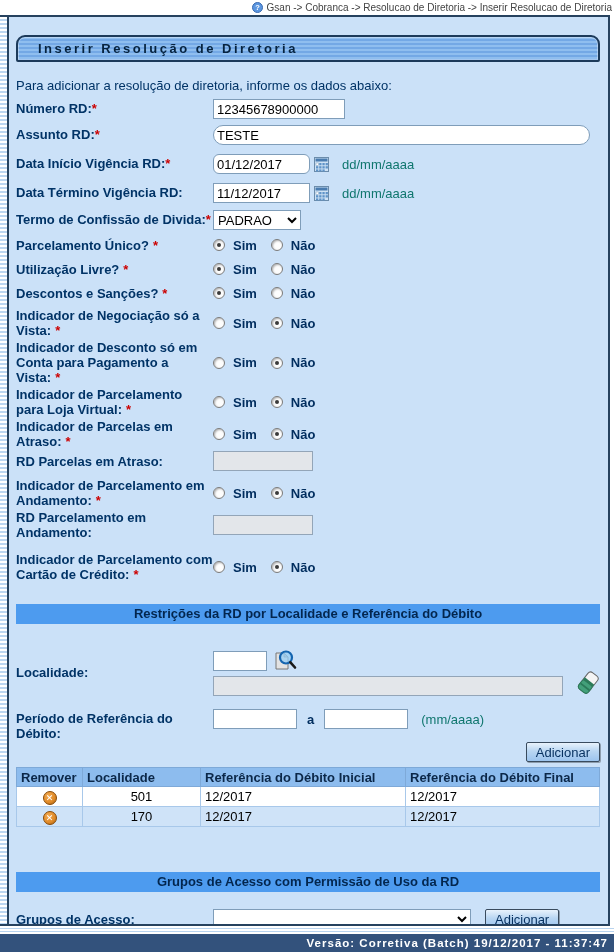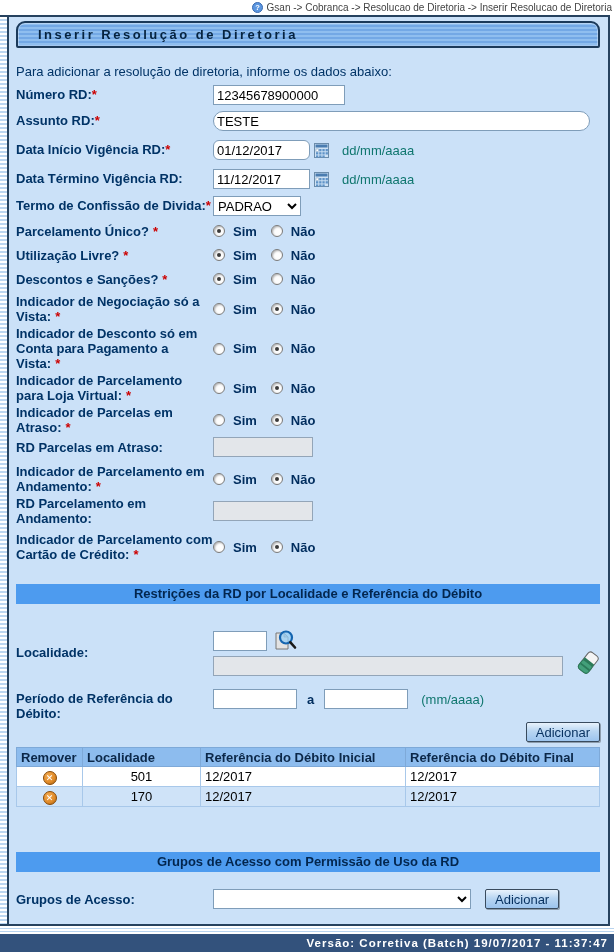--- a/index.html
+++ b/index.html
@@ -13,21 +13,21 @@
   .breadcrumb { font-size:10px; color:#444; white-space:nowrap; }
 
   
   .frame { position:absolute; top:15px; left:0; width:610px; height:911px; background:#cbe1f8;
            border:2px solid #26425f; border-left:none; }
   .stripe { position:absolute; top:0; left:0; width:9px; height:100%;
             background:repeating-linear-gradient(180deg,#ffffff 0 2px,#bcd6f0 2px 4px);
             border-right:2px solid #26425f; }
   .content { position:absolute; top:0; left:11px; width:595px; height:907px; padding:2px 6px 0 5px; overflow:hidden; }
 
-  .titlebar { height:27px; margin-top:2px; border:2px solid #1c3a5a; border-radius:9px 9px 2px 2px;
+  .titlebar { height:27px; margin-top:16px; border:2px solid #1c3a5a; border-radius:9px 9px 2px 2px;
               background:repeating-linear-gradient(180deg,#8fbeef 0 2px,#73a8e5 2px 4px);
               box-shadow:inset 0 0 0 1px rgba(255,255,255,.35);
               display:flex; align-items:center; padding-left:20px;
               color:#06233f; font-weight:bold; font-size:13px; letter-spacing:2.5px; }
 
   .instruction { margin-top:16px; margin-bottom:6px; font-size:13px; color:#013366; }
 
   .form-row { display:flex; align-items:flex-start; margin-bottom:6px; min-height:18px; }
   .form-row.center { align-items:center; }
   .flabel { width:197px; flex:none; font-size:13px; font-weight:bold; color:#013366; line-height:15px; padding-top:2px; }
@@ -270,21 +270,21 @@
       <div class="form-row center" style="margin-bottom:2px">
         <div class="flabel"><span>Indicador de Parcelamento em Andamento:</span><span class="req gap">*</span></div>
         <div class="field">
           <span class="radio"></span>
             <span class="rlabel">Sim</span>
           <span class="radio checked"></span>
             <span class="rlabel">Não</span>
         </div>
       </div>
 
-      <div class="form-row center" style="margin-bottom:6px">
+      <div class="form-row center" style="margin-bottom:12px">
         <div class="flabel"><span>RD Parcelamento em Andamento:</span></div>
         <div class="field">
             <input type="text" class="dis" style="width: 100px;" disabled="" value="">
           </div>
       </div>
 
       <div class="form-row center" style="margin-bottom:16px">
         <div class="flabel"><span>Indicador de Parcelamento com Cartão de Crédito:</span><span class="req gap">*</span></div>
         <div class="field">
           <span class="radio"></span>
@@ -378,14 +378,14 @@
             <option></option>
           </select>
           <button class="gsan" style="margin-left:10px">Adicionar</button>
         </div>
       </div>
 
     </div>
   </div>
 
   <div class="gapstrip"></div>
-  <div class="footer">Versão: Corretiva (Batch) 19/07/2017 - 11:37:47</div>
+  <div class="footer">Versão: Corretiva (Batch) 19/12/2017 - 11:37:47</div>
 </div>
 
 </body></html>

